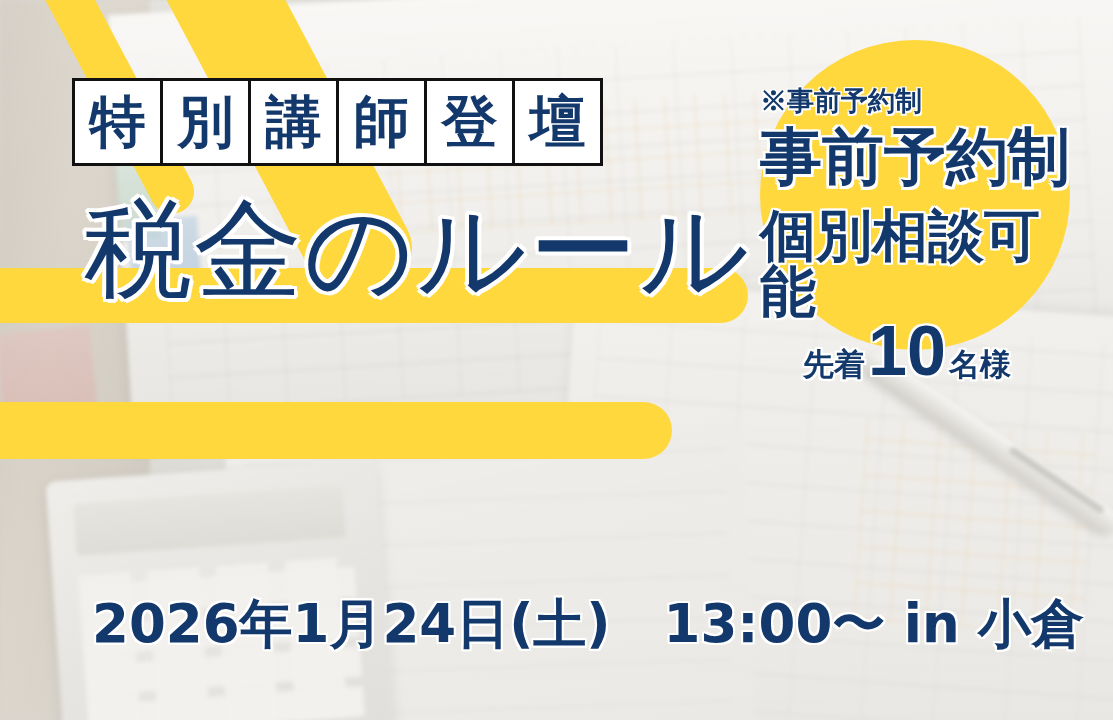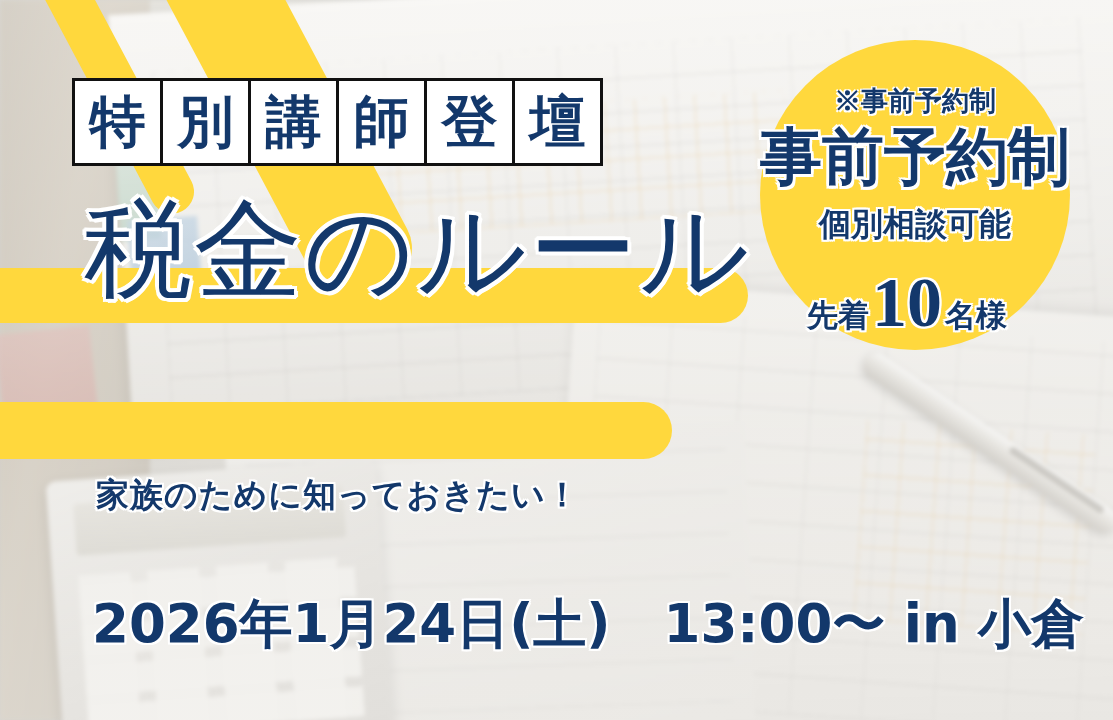--- a/index.html
+++ b/index.html
@@ -338,53 +338,53 @@
   }
 
   
   .badge {
     position: absolute;
     left: 760px; top: 40px;
     width: 310px; height: 310px;
     border-radius: 50%;
     background: var(--yellow, #FFD83D);
     color: var(--navy, #13386B);
-    font-family: Liberation Serif, serif;
+    font-family: Liberation Sans, sans-serif;
     font-weight: 700;
-    text-align: center;
+    text-align: left;
   }
   .badge-note {
     position: absolute; left: 0; right: 0; top: 48px;
     font-size: 27px; line-height: 1; letter-spacing: 0px;
     text-shadow: 1.5px 1.5px 0 #fff, -1.5px 1.5px 0 #fff, 1.5px -1.5px 0 #fff, -1.5px -1.5px 0 #fff;
   }
   .badge-main {
     position: absolute; left: 0; right: 0; top: 86px;
     font-size: 62px; line-height: 1; letter-spacing: 0px;
     text-shadow:
        2.5px 0 0 #fff, -2.5px 0 0 #fff, 0 2.5px 0 #fff, 0 -2.5px 0 #fff,
        2.5px 2.5px 0 #fff, -2.5px 2.5px 0 #fff, 2.5px -2.5px 0 #fff, -2.5px -2.5px 0 #fff;
   }
   .badge-sub {
     position: absolute; left: 0; right: 0; top: 168px;
-    font-size: 32px; line-height: 1; letter-spacing: 0px;
+    font-size: 56px; line-height: 1; letter-spacing: 0px;
     text-shadow:
        2px 0 0 #fff, -2px 0 0 #fff, 0 2px 0 #fff, 0 -2px 0 #fff,
        2px 2px 0 #fff, -2px 2px 0 #fff, 2px -2px 0 #fff, -2px -2px 0 #fff;
   }
   .badge-seats {
     position: absolute; left: 0; right: 16px; top: 228px;
     display: flex; align-items: baseline; justify-content: center;
     line-height: 1;
     text-shadow:
        2px 0 0 #fff, -2px 0 0 #fff, 0 2px 0 #fff, 0 -2px 0 #fff,
        2px 2px 0 #fff, -2px 2px 0 #fff, 2px -2px 0 #fff, -2px -2px 0 #fff;
   }
   .badge-seats .pre  { font-size: 31px; }
-  .badge-seats .num  { font-size: 70px; padding: 0 3px; }
+  .badge-seats .num  { font-size: 70px; padding: 0 3px; margin-top: 48px; }
   .badge-seats .post { font-size: 31px; }
 </style>
 </head>
 <body>
 
 <div class="poster" style="--yellow: #FFD83D; --navy: #13386B;">
 
   <div class="bg-blurwrap">
     <div class="bg-photo"></div>
     <div class="bg-desk"></div>
@@ -410,21 +410,20 @@
     <div class="kbox">特</div>
     <div class="kbox">別</div>
     <div class="kbox">講</div>
     <div class="kbox">師</div>
     <div class="kbox">登</div>
     <div class="kbox">壇</div>
   </div>
 
   <div class="headline headline-1">税金のルール</div>
 
-  <div class="subline subline-1">家族のために知っておきたい！</div>
 
   <div class="datetime">2026年1月24日(土)　13:00〜 in 小倉</div>
 
   <div class="badge">
     <div class="badge-note">※事前予約制</div>
     <div class="badge-main">事前予約制</div>
     <div class="badge-sub">個別相談可能</div>
     <div class="badge-seats">
       <span class="pre">先着</span>
       <span class="num">10</span>

